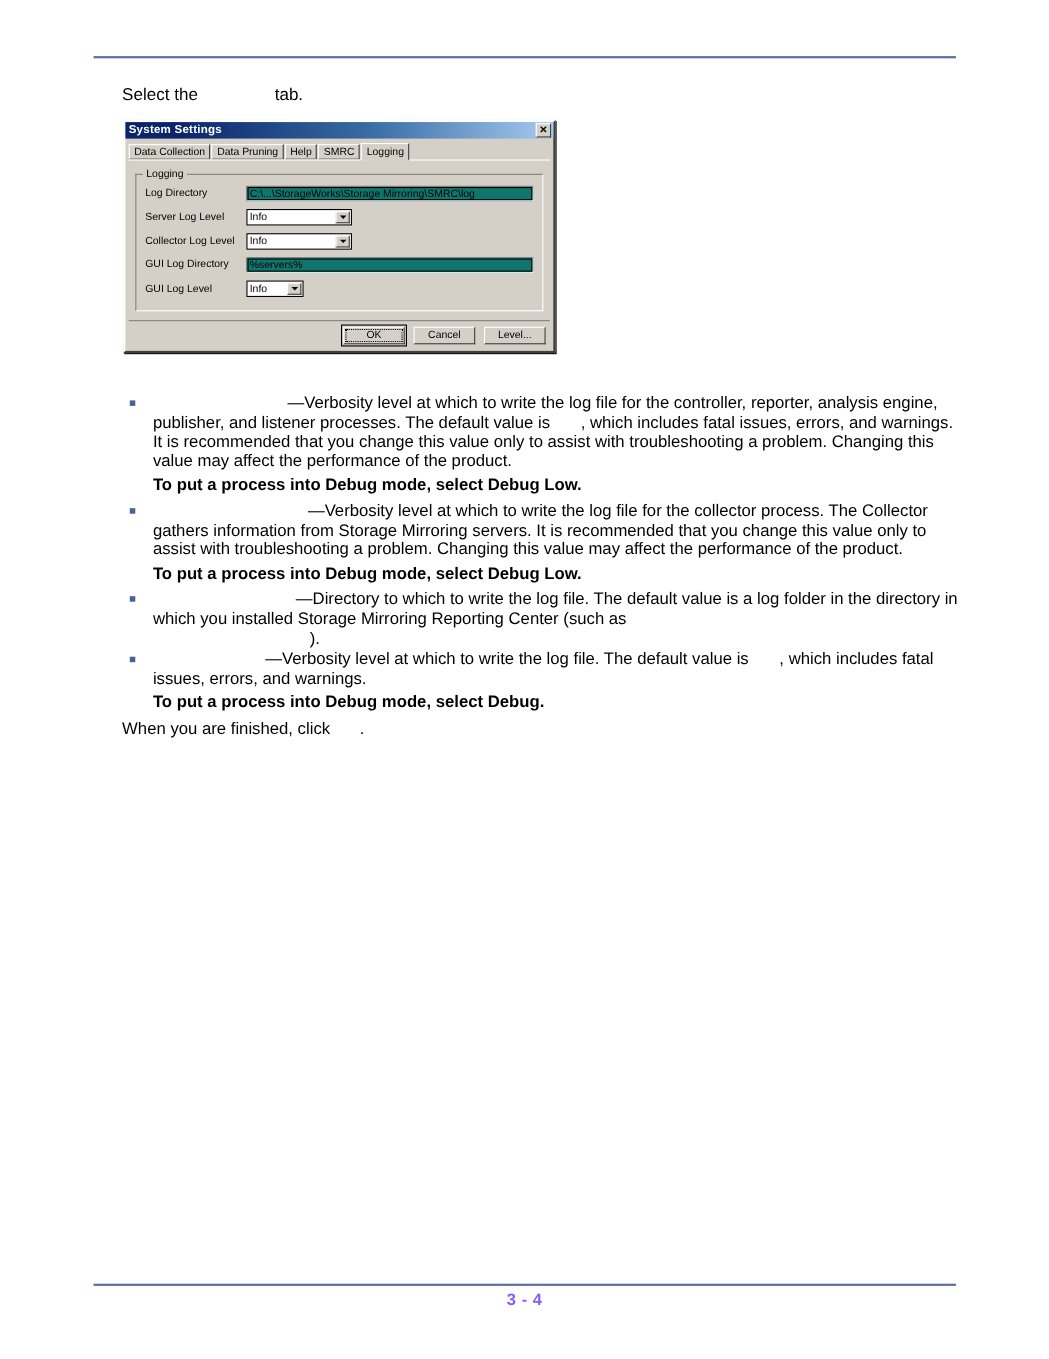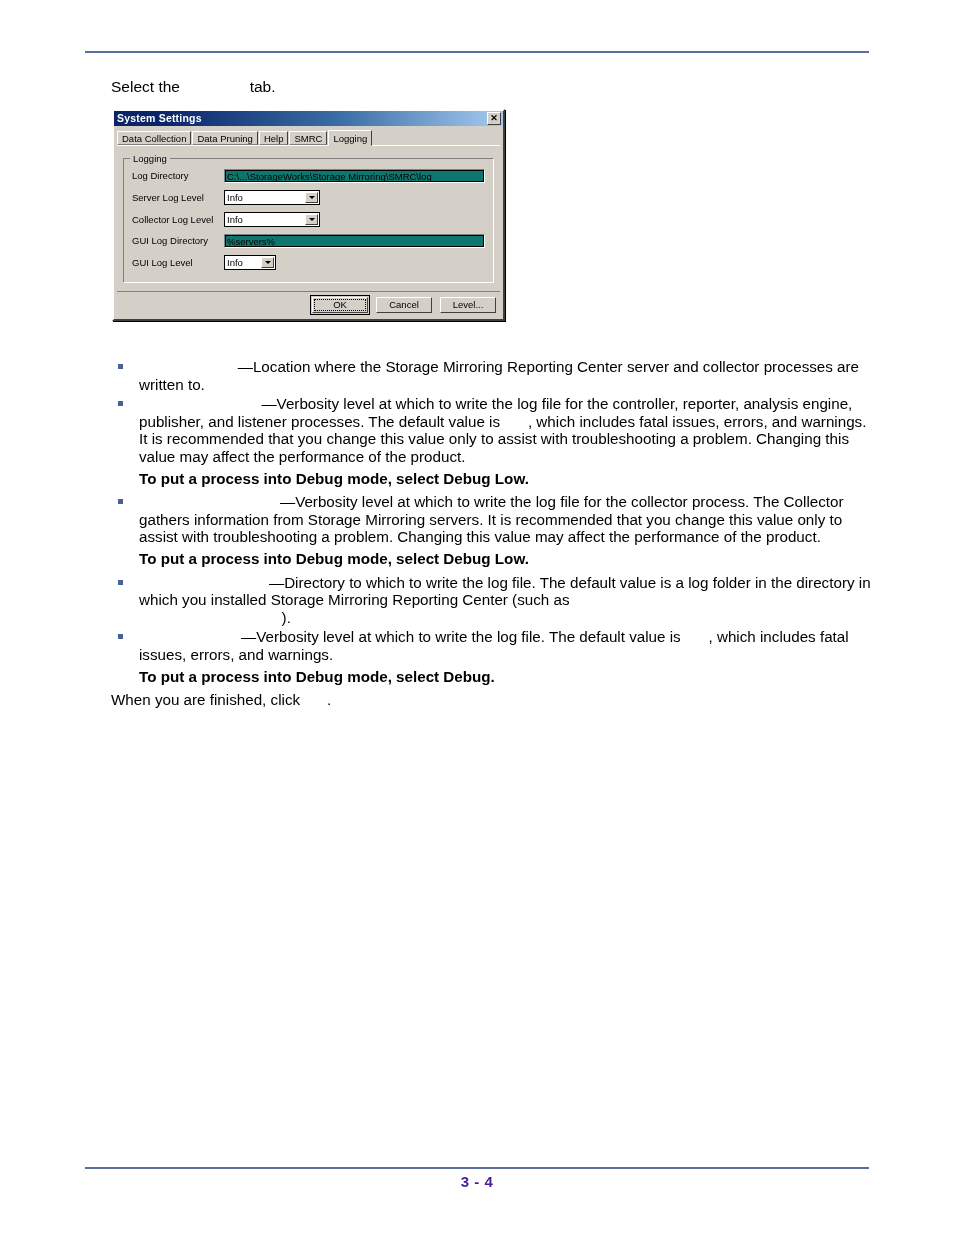--- a/index.html
+++ b/index.html
@@ -29,21 +29,21 @@
 
   .page-footer {
     position: absolute;
     top: 1173px;
     left: 0;
     width: 954px;
     text-align: center;
     font-size: 15px;
     font-weight: bold;
     letter-spacing: .5px;
-    color: #4c1d95;
+    color: #8b5cf6;
   }
 
   
   .intro-line {
     position: absolute;
     top: 78px;
     left: 111px;
     font-size: 15.5px;
     white-space: nowrap;
   }
@@ -389,24 +389,20 @@
       <span class="focus-ring"></span>
     </div>
     <div class="btn">Cancel</div>
     <div class="btn">Level...</div>
   </div>
 
 </div>
 
 <div class="body-copy">
 
-  <div class="bullet-item">
-    <span class="bullet-mark"></span>
-    <span class="term-gap">Log Directory</span><span>—Location where the Storage Mirroring Reporting Center server and collector processes are written to.</span>
-  </div>
 
   <div class="bullet-item">
     <span class="bullet-mark"></span>
     <span class="term-gap">Server Log Level</span><span>—Verbosity level at which to write the log file for the controller, reporter, analysis engine, publisher, and listener processes. The default value is</span><span class="term-gap">Info</span><span>, which includes fatal issues, errors, and warnings. It is recommended that you change this value only to assist with troubleshooting a problem. Changing this value may affect the performance of the product.</span>
   </div>
   <div class="note-line">To put a process into Debug mode, select Debug Low.</div>
 
   <div class="bullet-item">
     <span class="bullet-mark"></span>
     <span class="term-gap">Collector Log Level</span><span>—Verbosity level at which to write the log file for the collector process. The Collector gathers information from Storage Mirroring servers. It is recommended that you change this value only to assist with troubleshooting a problem. Changing this value may affect the performance of the product.</span>

